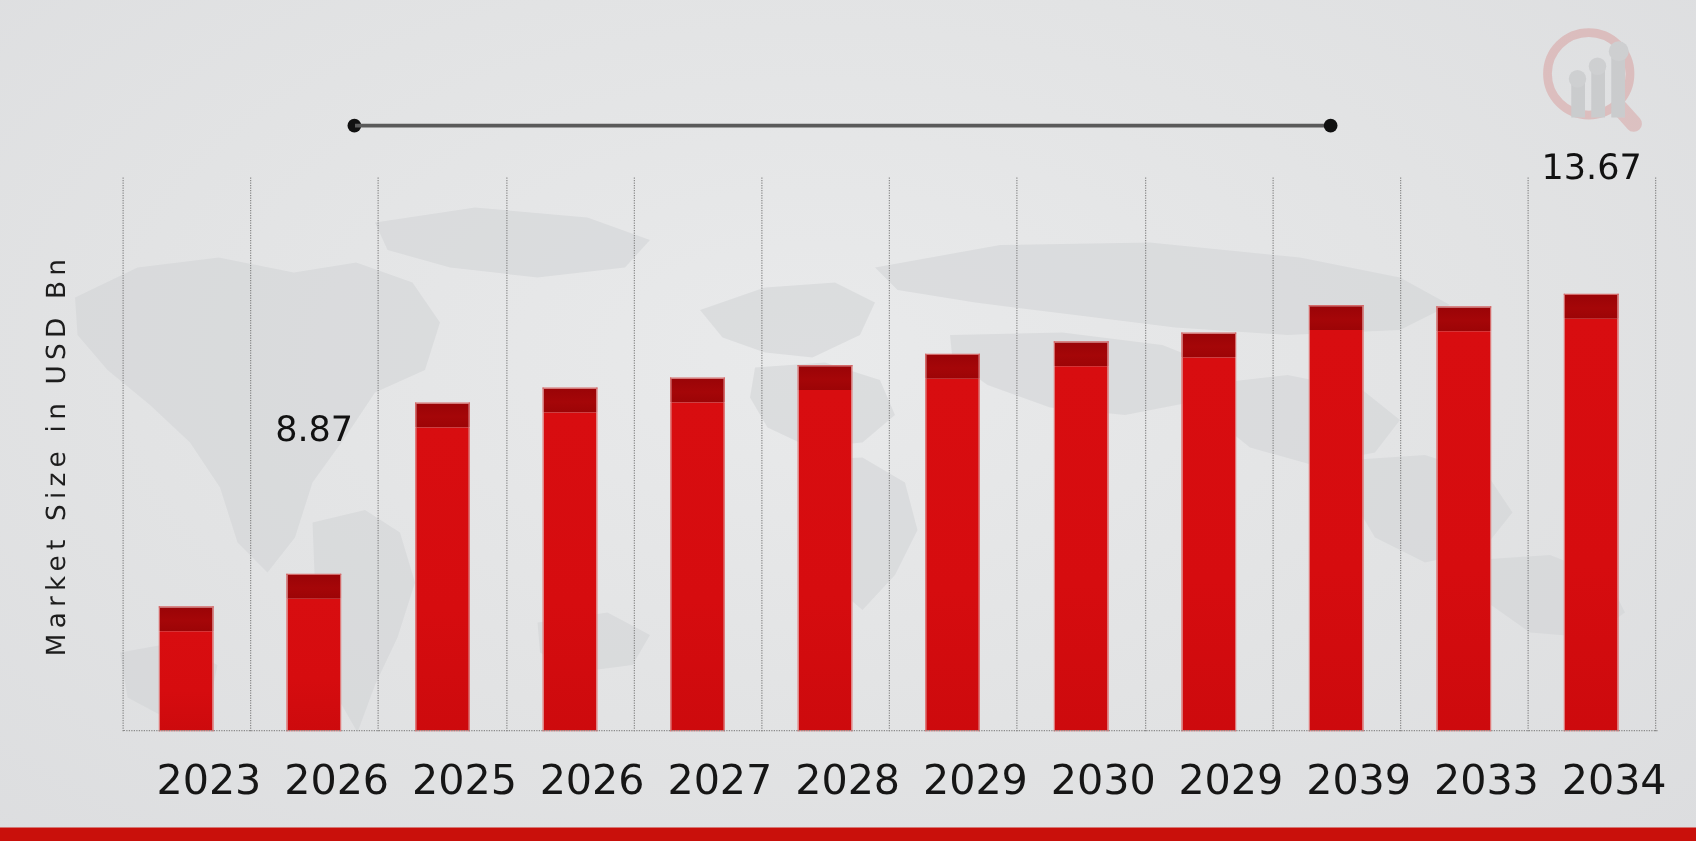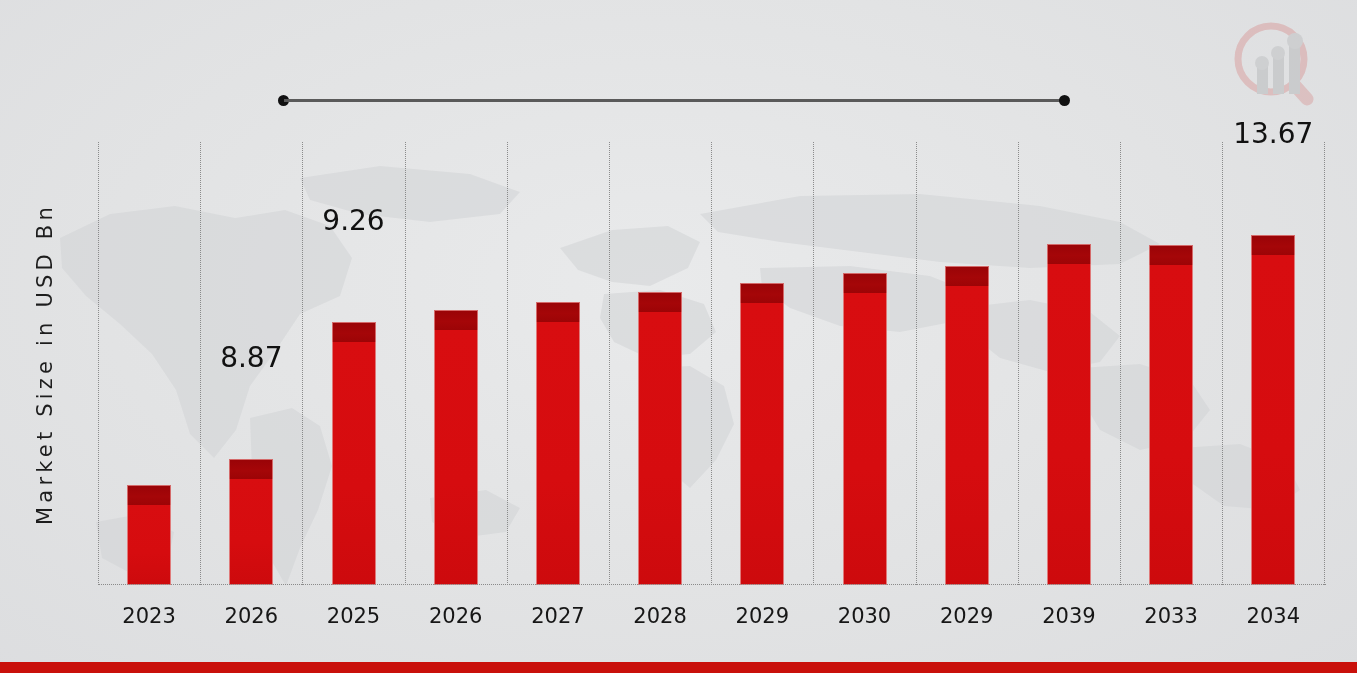--- a/index.html
+++ b/index.html
@@ -46,21 +46,21 @@
   #baseline{position:absolute;left:98px;top:584px;width:1228px;height:0;border-top:1.6px dotted #8a8a8a;}
 
   .bar{position:absolute;bottom:0;width:44px;}
   .bar .cap{position:absolute;left:0;right:0;top:0;height:20px;
     background:linear-gradient(180deg,#9a0407 0%,#a50608 55%,#9c0406 100%);
     border:1px solid #d46a6a;border-bottom:none;box-sizing:border-box;}
   .bar .body{position:absolute;left:0;right:0;top:20px;bottom:0;
     background:linear-gradient(180deg,#d80d10 0%,#d60c0f 60%,#cd0a0d 100%);
     border:1px solid #e07a7a;border-top:none;box-sizing:border-box;}
 
-  .xtick{position:absolute;top:604px;width:120px;text-align:center;font-size:21px;color:#161616;}
+  .xtick{position:absolute;top:604px;width:120px;text-align:right;font-size:33px;color:#161616;}
 
   .dlabel{position:absolute;text-align:center;width:150px;font-size:28px;color:#111;}
 </style>
 </head>
 <body>
 
 <div id="stage">
 
   <div id="worldmap">
     <svg viewBox="0 0 1357 500" preserveAspectRatio="none" aria-hidden="true">
@@ -175,16 +175,15 @@
     <div class="xtick" style="left: 293.5px;">2025</div>
     <div class="xtick" style="left: 395.7px;">2026</div>
     <div class="xtick" style="left: 497.9px;">2027</div>
     <div class="xtick" style="left: 600.1px;">2028</div>
     <div class="xtick" style="left: 702.3px;">2029</div>
     <div class="xtick" style="left: 804.5px;">2030</div>
     <div class="xtick" style="left: 906.7px;">2029</div>
     <div class="xtick" style="left: 1008.9px;">2039</div>
     <div class="xtick" style="left: 1111.1px;">2033</div>
     <div class="xtick" style="left: 1213.3px;">2034</div>
-    <div class="dlabel" style="left: 176.3px; top: 341px; text-align: center;">8.87</div>
-    <div class="dlabel" style="left: 278.5px; top: 204px;">9.26</div>
+    <div class="dlabel" style="left: 176.3px; top: 327px; text-align: center;">8.87</div>
     <div class="dlabel" style="left: 1198.3px; top: 117px;">13.67</div>
   </div>
 
 </body></html>

